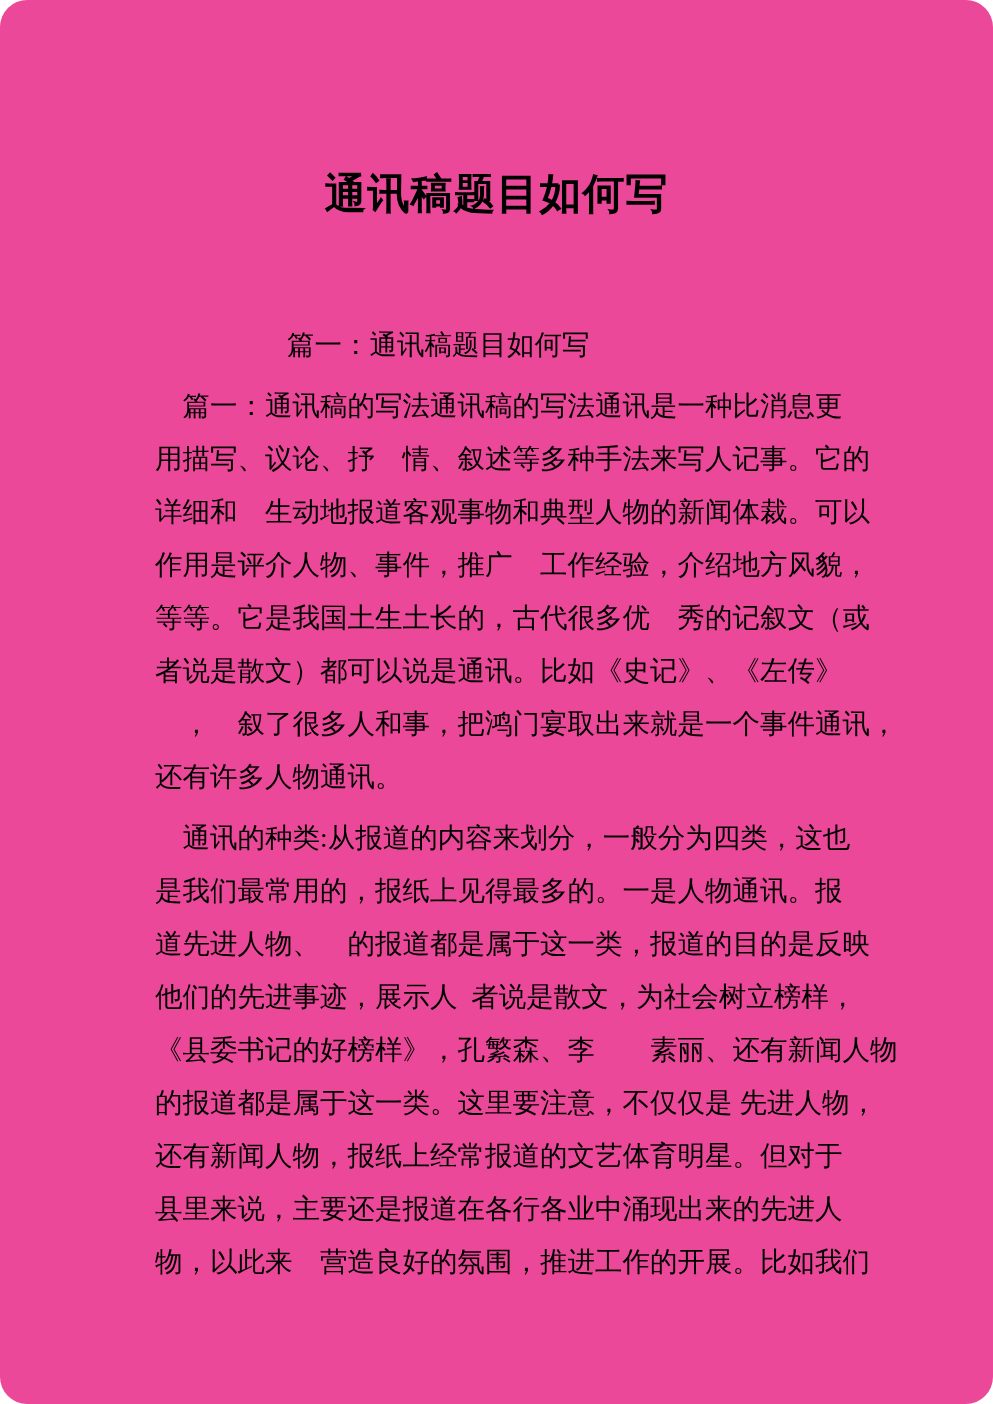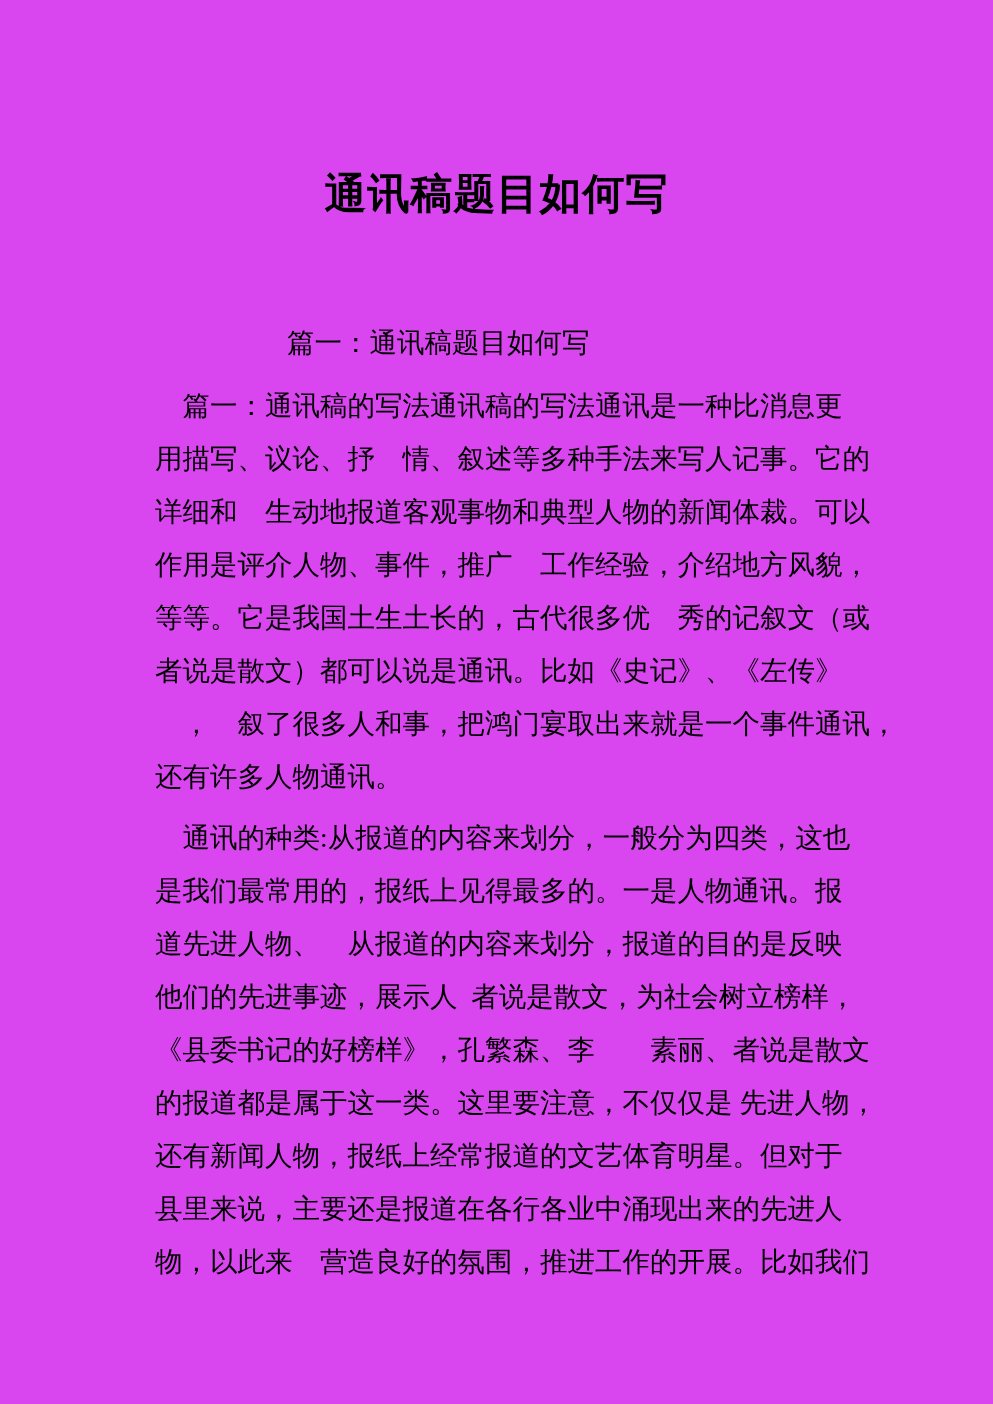--- a/index.html
+++ b/index.html
@@ -4,24 +4,25 @@
 <style>
   html, body {
     margin: 0;
     padding: 0;
     background: #ffffff;
   }
   .page {
     position: relative;
     width: 993px;
     height: 1404px;
-    background: #d946ef;
+    background: #ec4899;
     color: #000000;
     font-family: "Liberation Serif", "DejaVu Serif", serif;
     overflow: hidden;
+    border-radius: 27px;
   }
   .doc-title {
     margin: 0;
     padding-top: 170px;
     text-align: center;
     font-size: 42px;
     font-weight: bold;
     line-height: 48px;
     letter-spacing: 1px;
     white-space: pre;
@@ -29,21 +30,20 @@
   .content {
     padding-left: 147px;
     padding-right: 100px;
     font-size: 27.5px;
     line-height: 53px;
   }
   .section-heading {
     margin-top: 100px;
     padding-left: 140px;
     white-space: pre;
-    font-family: Liberation Mono, monospace;
   }
   .paragraph {
     margin: 8px;
   }
   .line {
     white-space: pre;
   }
 </style>
 </head>
 <body>
@@ -63,23 +63,23 @@
       <div class="line">作用是评介人物、事件，推广　工作经验，介绍地方风貌，</div>
       <div class="line">等等。它是我国土生土长的，古代很多优　秀的记叙文（或</div>
       <div class="line">者说是散文）都可以说是通讯。比如《史记》、《左传》</div>
       <div class="line">　，　叙了很多人和事，把鸿门宴取出来就是一个事件通讯，</div>
       <div class="line">还有许多人物通讯。</div>
     </div>
 
     <div class="paragraph">
       <div class="line">　通讯的种类:从报道的内容来划分，一般分为四类，这也</div>
       <div class="line">是我们最常用的，报纸上见得最多的。一是人物通讯。报</div>
-      <div class="line">道先进人物、　从报道的内容来划分，报道的目的是反映</div>
+      <div class="line">道先进人物、　的报道都是属于这一类，报道的目的是反映</div>
       <div class="line">他们的先进事迹，展示人  者说是散文，为社会树立榜样，</div>
-      <div class="line">《县委书记的好榜样》，孔繁森、李　　素丽、者说是散文</div>
+      <div class="line">《县委书记的好榜样》，孔繁森、李　　素丽、还有新闻人物</div>
       <div class="line">的报道都是属于这一类。这里要注意，不仅仅是 先进人物，</div>
       <div class="line">还有新闻人物，报纸上经常报道的文艺体育明星。但对于</div>
       <div class="line">县里来说，主要还是报道在各行各业中涌现出来的先进人</div>
       <div class="line">物，以此来　营造良好的氛围，推进工作的开展。比如我们</div>
     </div>
 
   </div>
 </div>
 
 </body></html>

